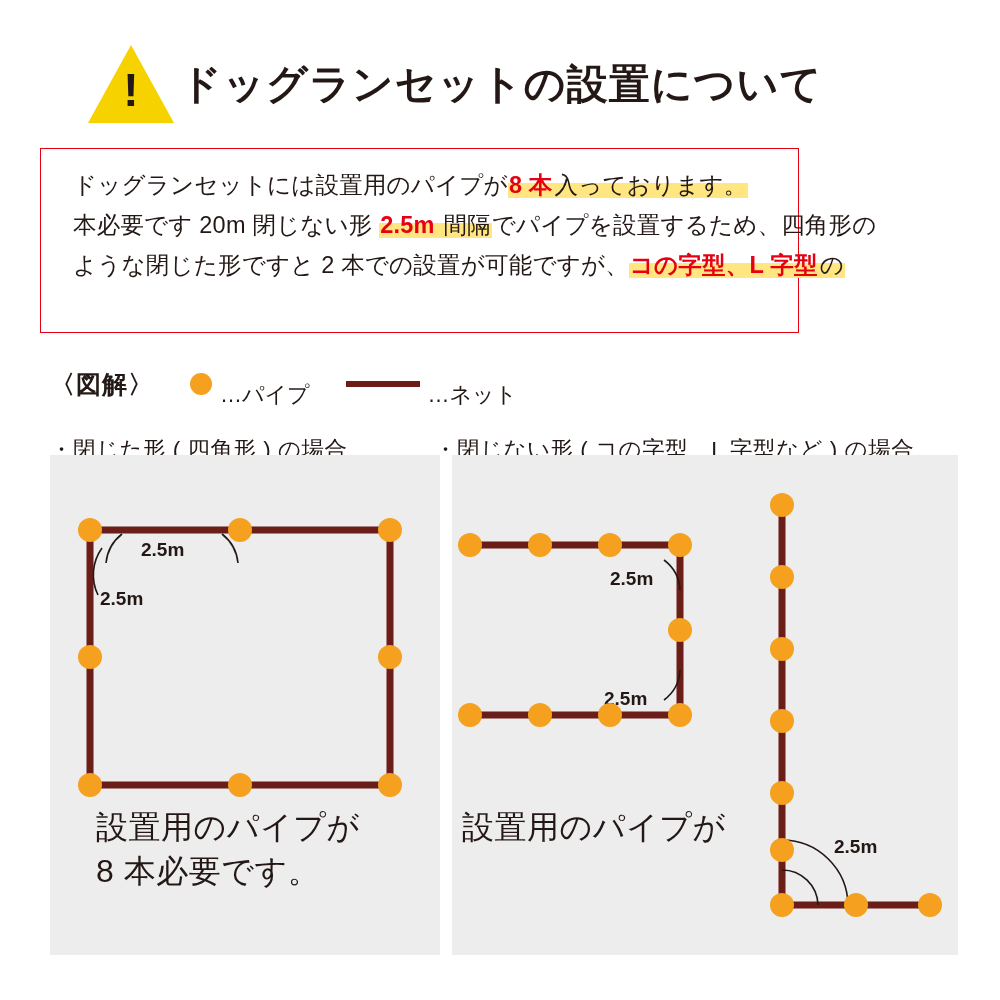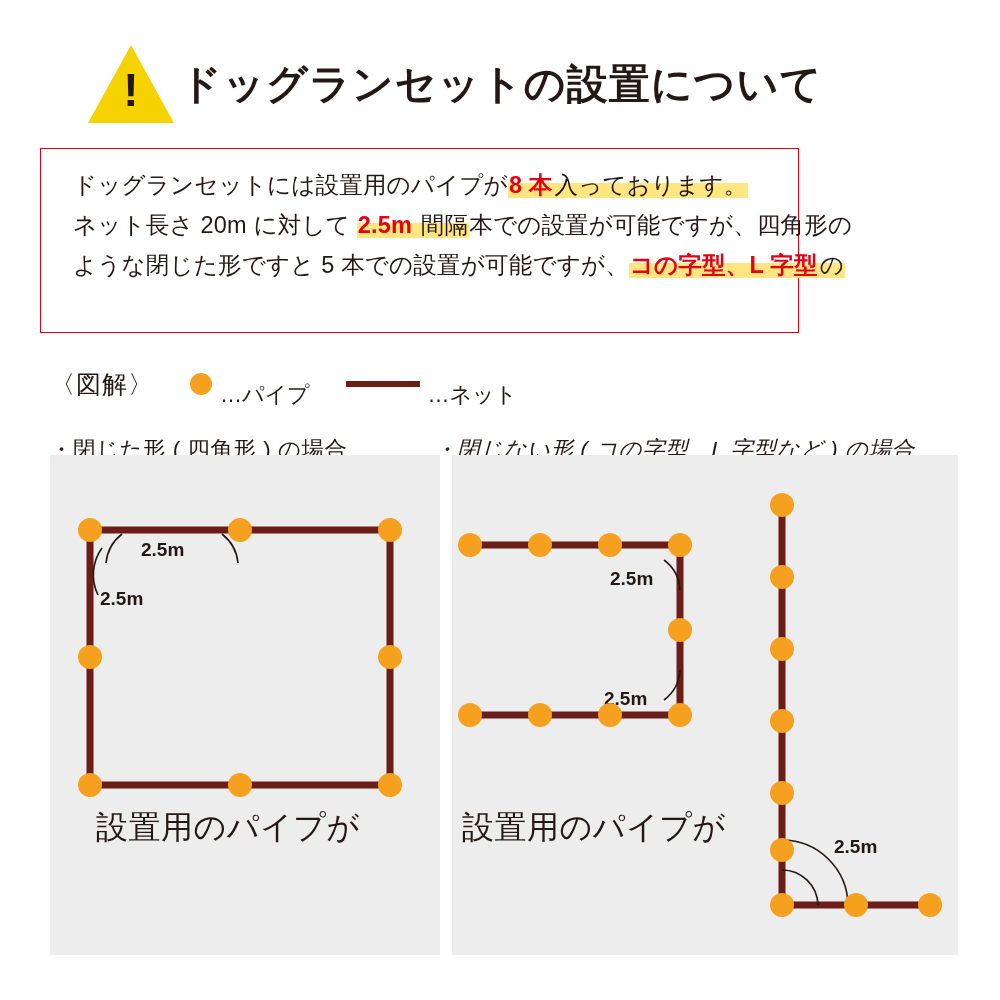--- a/index.html
+++ b/index.html
@@ -95,21 +95,21 @@
     position: absolute;
     left: 50px;
     top: 358px;
     display: flex;
     align-items: center;
     gap: 0;
     white-space: nowrap;
   }
   .legend-title {
     font-size: 25px;
-    font-weight: normal;
+    font-weight: bold;
     letter-spacing: 1px;
     text-align: right;
   }
   .legend-dot {
     width: 22px; height: 22px;
     border-radius: 50%;
     background: #f5a01e;
     margin-left: 36px;
   }
   .legend-text {
@@ -164,38 +164,38 @@
       <div class="bang">!</div>
     </div>
     <div class="header-title">ドッグランセットの設置について</div>
   </div>
 
   <div class="notice">
     <div class="notice-line">
       <span>ドッグランセットには設置用のパイプが</span><span class="hl red">8 本</span><span class="hl">入っております。</span>
     </div>
     <div class="notice-line">
-      <span>ネット長さ </span><span class="bold">20m</span><span> に対して </span><span class="hl red">2.5m</span><span class="hl"> 間隔</span><span>本での設置が可能ですが、四角形の</span>
+      <span>本必要です </span><span class="bold">20m</span><span> 閉じない形 </span><span class="hl red">2.5m</span><span class="hl"> 間隔</span><span>でパイプを設置するため、四角形の</span>
     </div>
     <div class="notice-line">
-      <span>ような閉じた形ですと 5 本での設置が可能ですが、</span><span class="hl red">コの字型、L 字型</span><span class="hl">の</span>
+      <span>ような閉じた形ですと 2 本での設置が可能ですが、</span><span class="hl red">コの字型、L 字型</span><span class="hl">の</span>
     </div>
   </div>
 
   <div class="legend">
     <span class="legend-title">〈図解〉</span>
     <span class="legend-dot"></span>
     <span class="legend-text">…パイプ</span>
     <span class="legend-bar"></span>
     <span class="legend-text">…ネット</span>
   </div>
 
   <div class="panel-caption" style="left:50px; top:422px;">・閉じた形 ( 四角形 ) の場合</div>
 
-  <div class="panel-caption" style="left:434px; top:422px;font-style:italic;">・閉じない形 ( コの字型、L 字型など ) の場合</div>
+  <div class="panel-caption" style="left:434px; top:422px;">・閉じない形 ( コの字型、L 字型など ) の場合</div>
 
   <div class="panel panel-left">
     <svg width="390" height="500" viewBox="0 0 390 500">
 
       <rect class="net" x="40" y="75" width="300" height="255"></rect>
 
       <path class="dimarc" d="M 56 108 A 42 42 0 0 1 72 79"></path>
       <path class="dimarc" d="M 172 79 A 42 42 0 0 1 188 108"></path>
       <path class="dimarc" d="M 52 93 A 46 46 0 0 0 48 140"></path>
       <text class="dimtext" x="91" y="101">2.5m</text>
@@ -207,20 +207,21 @@
       <circle class="pipe" cx="40" cy="202" r="12"></circle>
       <circle class="pipe" cx="340" cy="202" r="12"></circle>
       <circle class="pipe" cx="40" cy="330" r="12"></circle>
       <circle class="pipe" cx="190" cy="330" r="12"></circle>
       <circle class="pipe" cx="340" cy="330" r="12"></circle>
     </svg>
   </div>
 
   <div class="panel-note" style="left:96px; top:805px;">
     <div>設置用のパイプが</div>
+    <div>8 本必要です。</div>
   </div>
 
   <div class="panel panel-right">
     <svg width="506" height="500" viewBox="0 0 506 500">
 
       <polyline class="net" points="18,90 228,90 228,260 18,260"></polyline>
 
       <polyline class="net" points="330,50 330,450 488,450"></polyline>
 
       <path class="dimarc" d="M 212 105 A 40 40 0 0 1 228 135"></path>

